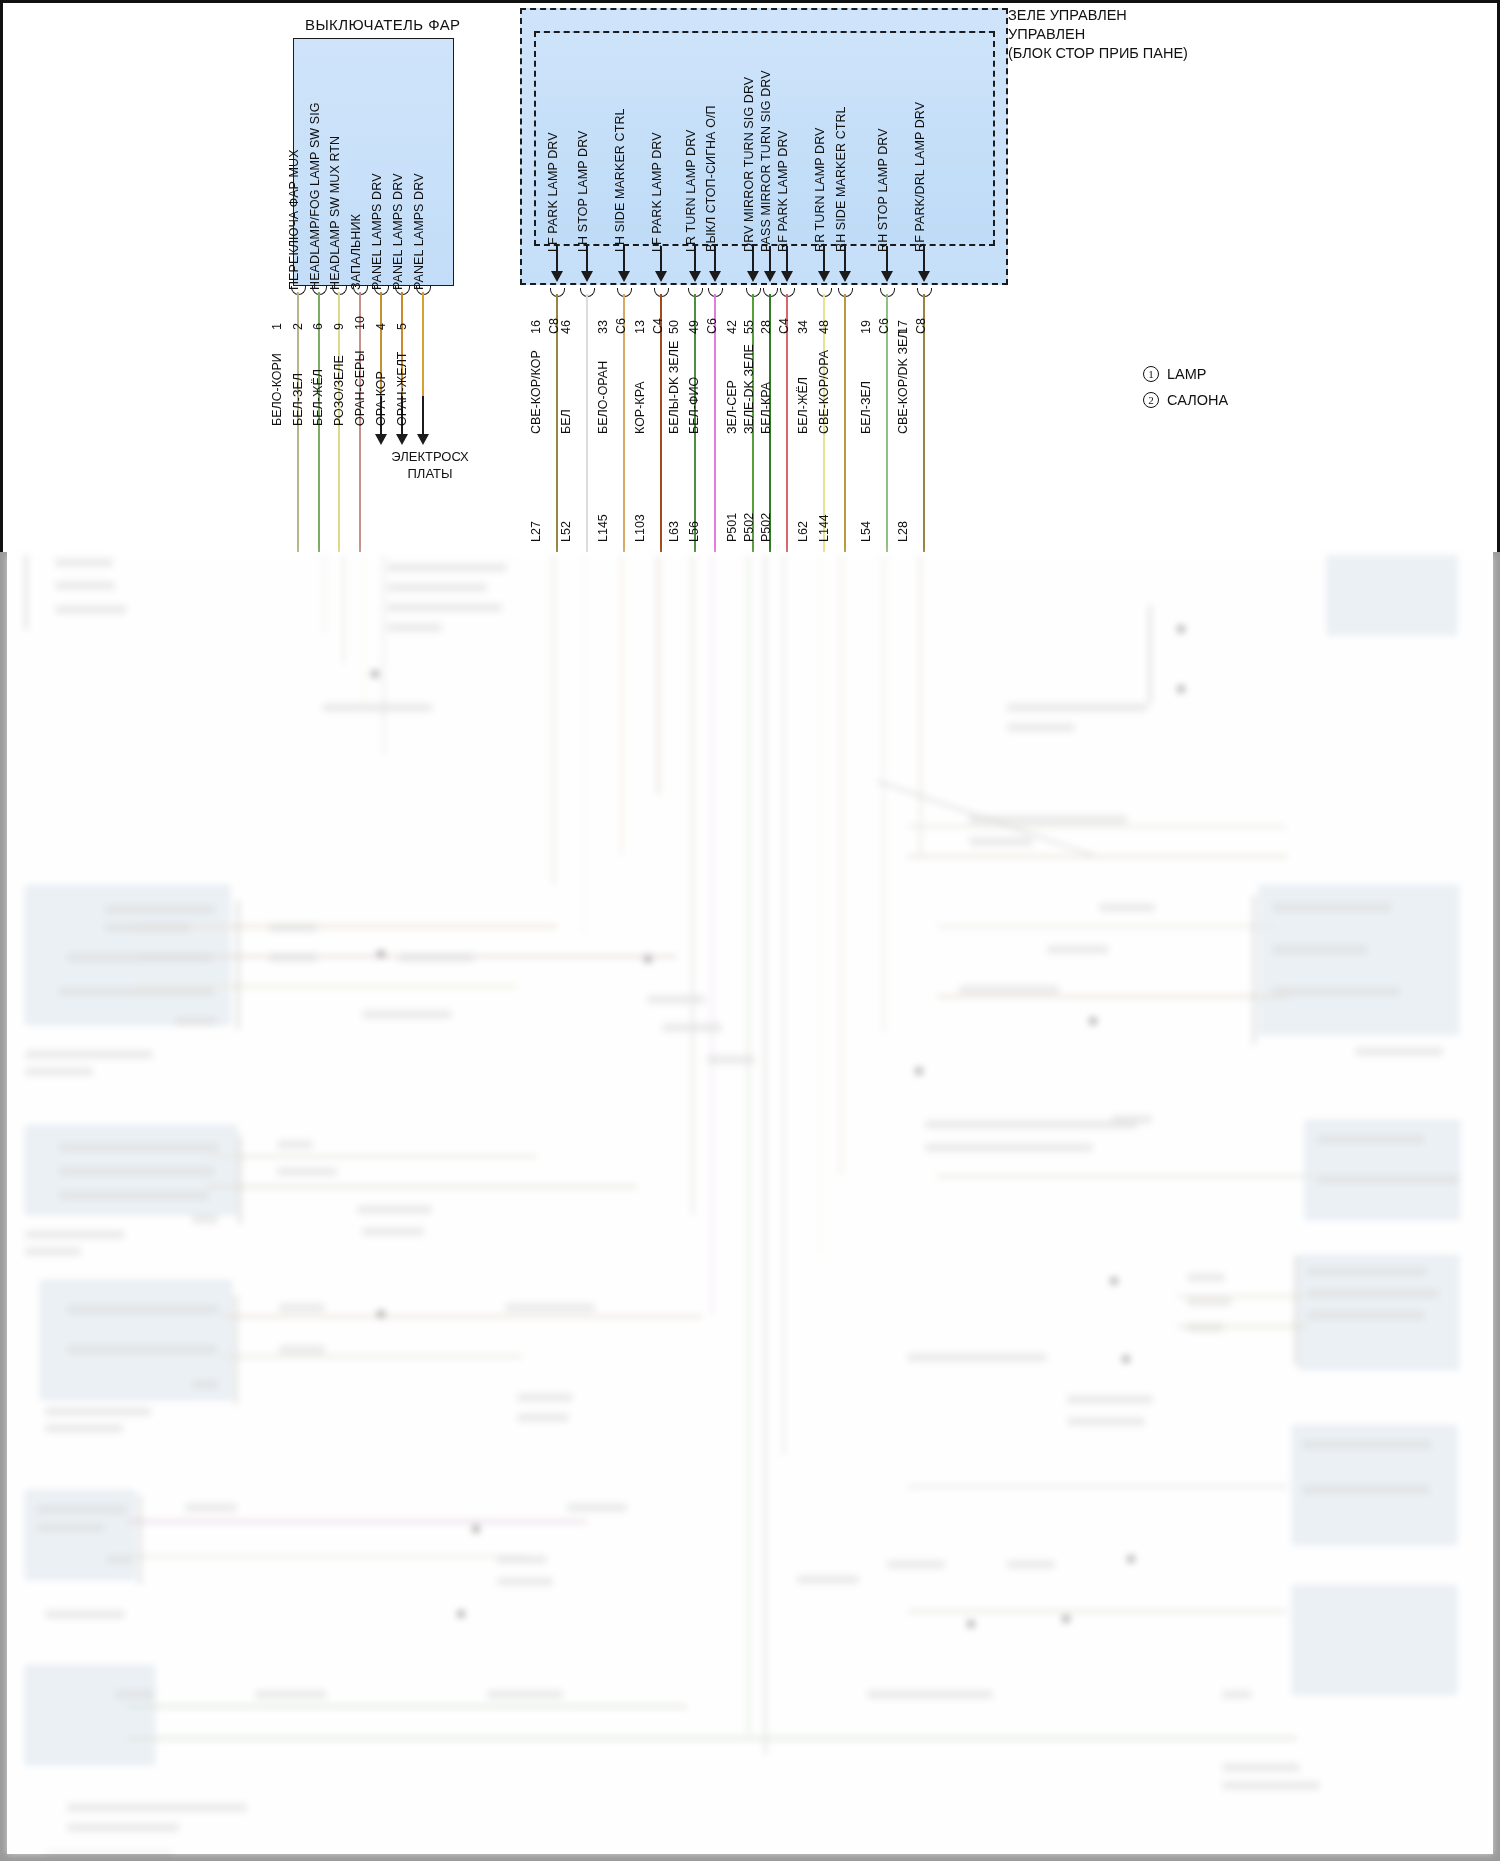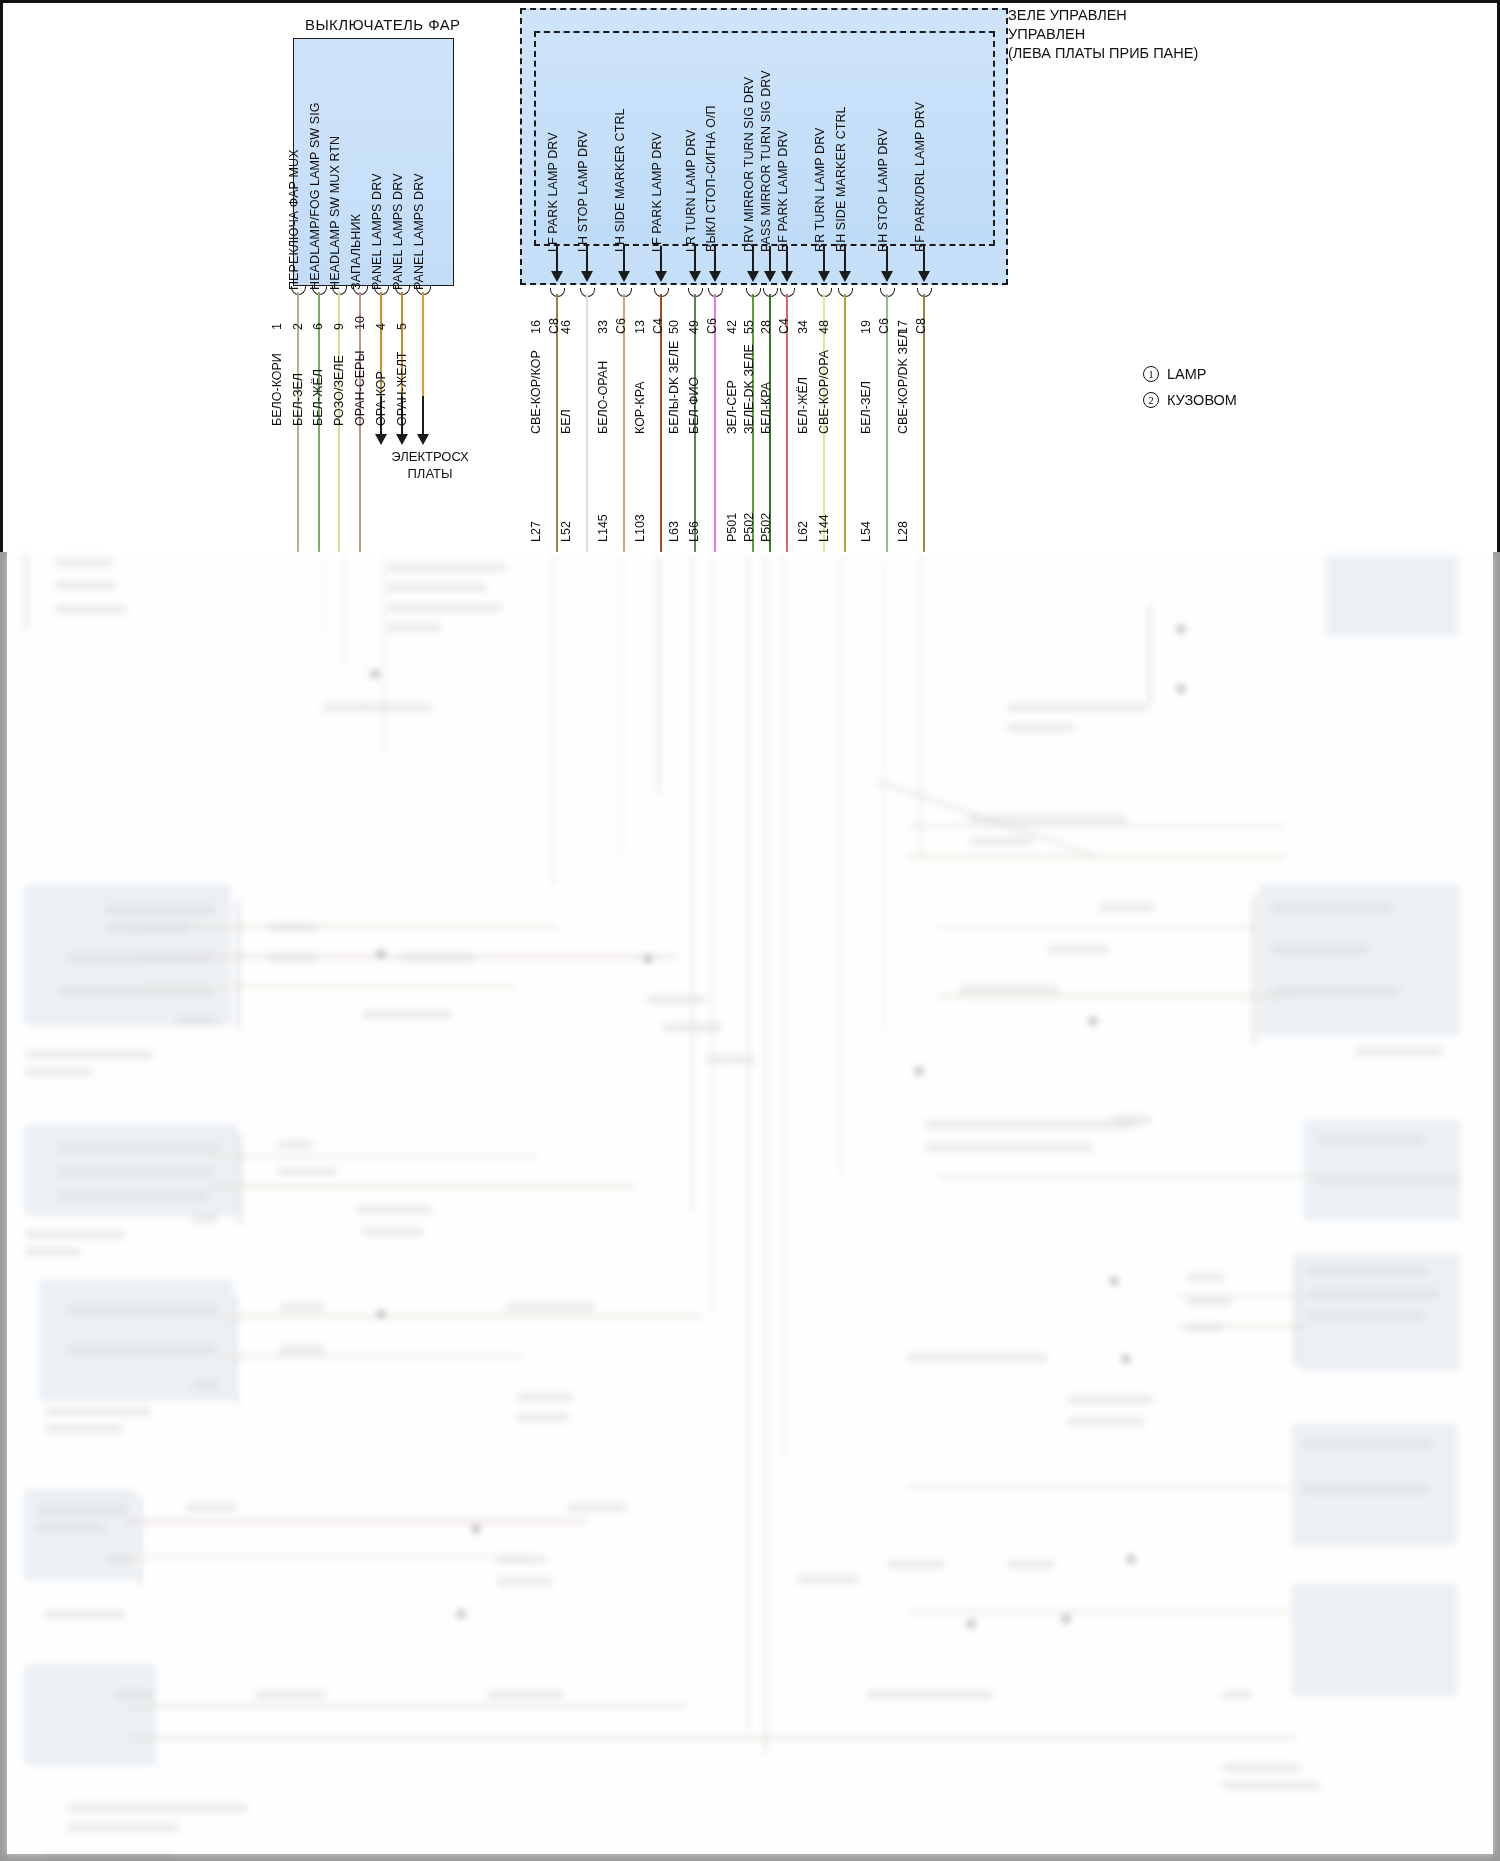--- a/index.html
+++ b/index.html
@@ -160,21 +160,21 @@
     <div class="box-title" style="left:305px; top:16px;">ВЫКЛЮЧАТЕЛЬ ФАР</div>
     <div class="box-title" style="left:700px; top:12px;">ЭЛЕКТРОСХ ПЛАТЫ</div>
 
     <div id="sw-box"></div>
     <div id="bcm-outer"></div>
     <div id="bcm-inner"></div>
 
     <div class="corner-note" style="left:1008px; top:6px;">
       <div>ЗЕЛЕ УПРАВЛЕН</div>
       <div>УПРАВЛЕН</div>
-      <div>(ЛЕВА ПЛАТЫ ПРИБ ПАНЕ)</div>
+      <div>(БЛОК СТОР ПРИБ ПАНЕ)</div>
     </div>
 
     <div style="position:absolute; left:375px; top:448px; font-size:13px; color:#111; text-align:center; width:110px; line-height:17px;">
       <div>ЭЛЕКТРОСХ</div>
       <div>ПЛАТЫ</div>
     </div>
 
     <div id="sw-cols">
         <div class="vlabel" style="left: 301px; top: 276px;">ПЕРЕКЛЮЧА ФАР MUX</div>
         <div class="cup" style="left: 291px; top: 286px;"></div>
@@ -332,21 +332,21 @@
         <div class="cid" style="left: 910px; top: 528px;">L28</div>
       </div>
 
     <div id="legend">
         <div class="legend-row">
           <div class="legend-circ">1</div>
           <div class="legend-txt">LAMP</div>
         </div>
         <div class="legend-row">
           <div class="legend-circ">2</div>
-          <div class="legend-txt">КУЗОВОМ</div>
+          <div class="legend-txt">САЛОНА</div>
         </div>
       </div>
   </div>
 
   <div id="mid-rule"></div>
   <div id="scan-frame"></div>
 
   <div id="blurred">
 
     <div class="trunk" style="left:316px; top:0; height:80px; background:#b8b48c;"></div>

